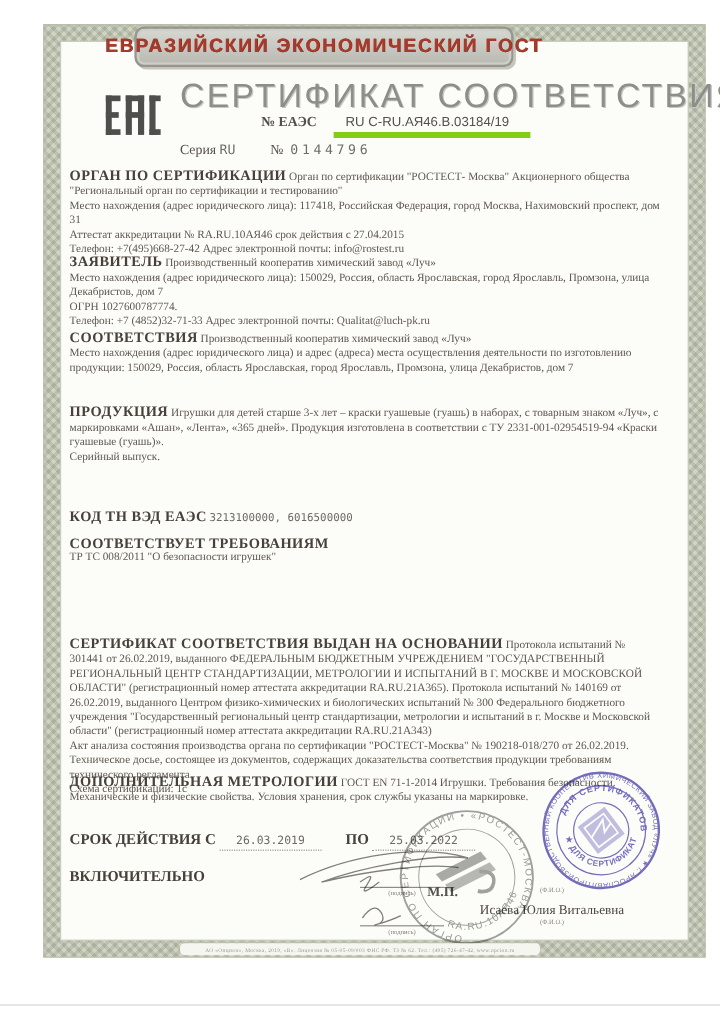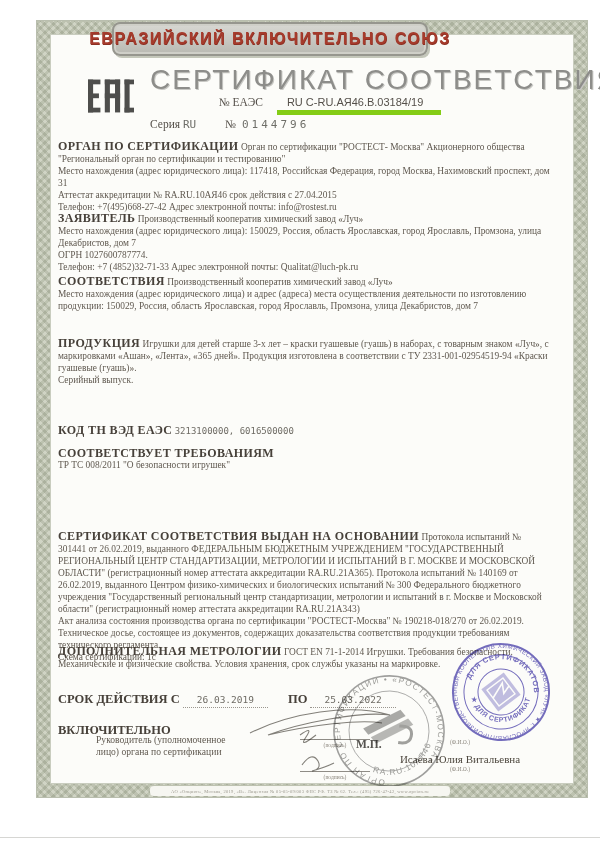--- a/index.html
+++ b/index.html
@@ -32,21 +32,21 @@
 
   .eac { position:absolute; left:88px; top:74px; }
 
   .doc-title { position:absolute; left:150px; top:64px; width:360px; text-align:center;
                font-family:"Liberation Sans",sans-serif; font-weight:400; font-size:28px;
                letter-spacing:2px; color:#8d8d8a; text-shadow:1px 1px 0 #c7c7c3;
                white-space:nowrap; }
 
   .numline { position:absolute; left:150px; top:96px; width:360px; text-align:center;
              font-size:11.5px; color:#55504a; }
-  .numline .lbl { font-family:"Liberation Serif",serif; margin-right:14px; }
+  .numline .lbl { font-family:"Liberation Serif",serif; margin-right:14px;font-weight:bold; }
   .numline .val { font-family:"Liberation Sans",sans-serif; font-size:11px;
                   border-bottom:5px solid #84cc16; padding:0 18px 2px 10px; }
 
   .seriesline { position:absolute; left:150px; top:118px; width:300px; text-align:left;
                 font-size:11.5px; color:#55504a; }
   .seriesline .typed { font-family:"DejaVu Sans Mono",monospace; font-size:11px; color:#6e6e68; }
   .seriesline .blank-no { letter-spacing:3px; margin-left:26px; }
 
   
   .sec { position:absolute; left:58px; width:492px; font-size:9.4px; line-height:12px; }
@@ -84,21 +84,21 @@
 </style>
 </head>
 <body>
 
 <div class="page">
 
   <div class="frame"></div>
   <div class="paper"></div>
 
   <div class="plaque">
-    <span>ЕВРАЗИЙСКИЙ ВКЛЮЧИТЕЛЬНО СОЮЗ</span>
+    <span>ЕВРАЗИЙСКИЙ ЭКОНОМИЧЕСКИЙ ГОСТ</span>
   </div>
 
   <div class="eac">
     <svg width="46" height="44" viewBox="0 0 126 90">
       <g fill="#4e4e4c">
         <rect x="0" y="0" width="14" height="90"></rect>
           <rect x="0" y="0" width="34" height="13"></rect>
         <rect x="0" y="38" width="30" height="13"></rect>
           <rect x="0" y="77" width="34" height="13"></rect>
         <rect x="46" y="0" width="14" height="90"></rect>
@@ -176,22 +176,20 @@
   </div>
 
   <div class="validity">
     <b>СРОК ДЕЙСТВИЯ С</b>
     <span class="date">26.03.2019</span>
     <b style="margin-left:17px">ПО</b>
     <span class="date">25.03.2022</span>
   </div>
   <div class="incl">ВКЛЮЧИТЕЛЬНО</div>
 
-  <div class="sigrole" style="top:734px">Руководитель (уполномоченное
-лицо) органа по сертификации</div>
   <div class="sigline" style="left:300px; top:728px"></div>
   <div class="sigcap" style="left:300px; top:742px">(подпись)</div>
   <div class="namecap" style="left:360px; top:739px">(Ф.И.О.)</div>
 
   <div class="sigline" style="left:300px; top:760px"></div>
   <div class="sigcap" style="left:300px; top:774px">(подпись)</div>
   <div class="signame" style="left:360px; top:753px">Исаева Юлия Витальевна</div>
   <div class="namecap" style="left:360px; top:766px">(Ф.И.О.)</div>
 
   <div class="mp">М.П.</div>

